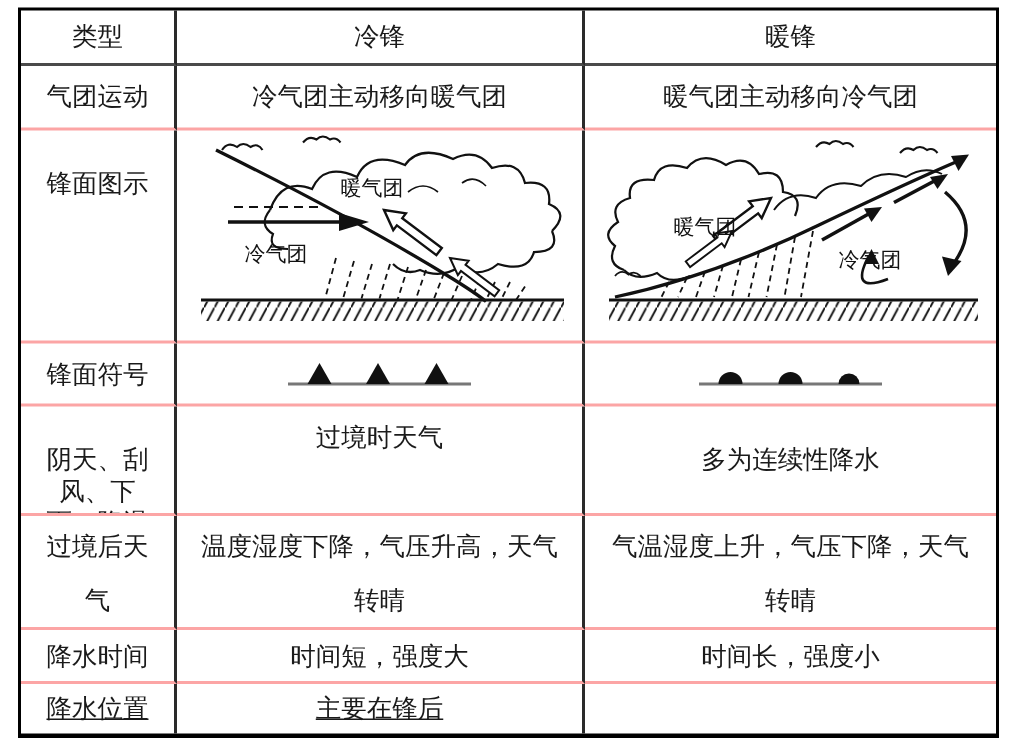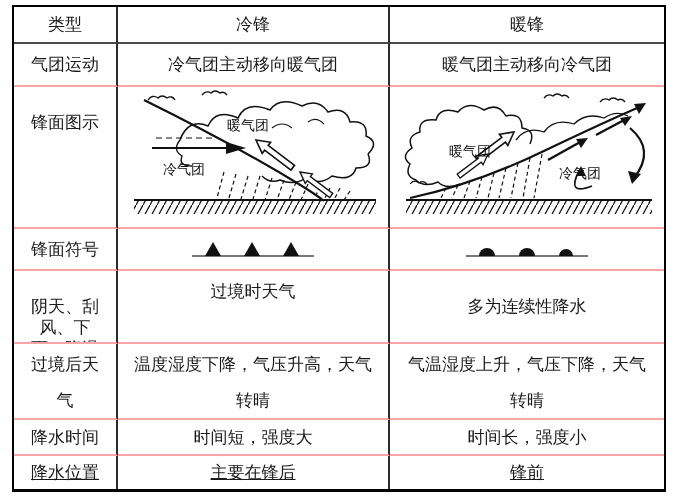--- a/index.html
+++ b/index.html
@@ -161,16 +161,15 @@
     <div class="c tall">过境后天气</div>
     <div class="c tall">温度湿度下降，气压升高，天气转晴</div>
     <div class="c tall last">气温湿度上升，气压下降，天气转晴</div>
 
     <div class="c">降水时间</div>
     <div class="c">时间短，强度大</div>
     <div class="c last">时间长，强度小</div>
 
     <div class="c bot">降水位置</div>
     <div class="c bot">主要在锋后</div>
-    <div class="c bot last">锋前</div>
 
   </div>
 </div>
 
 </body></html>

